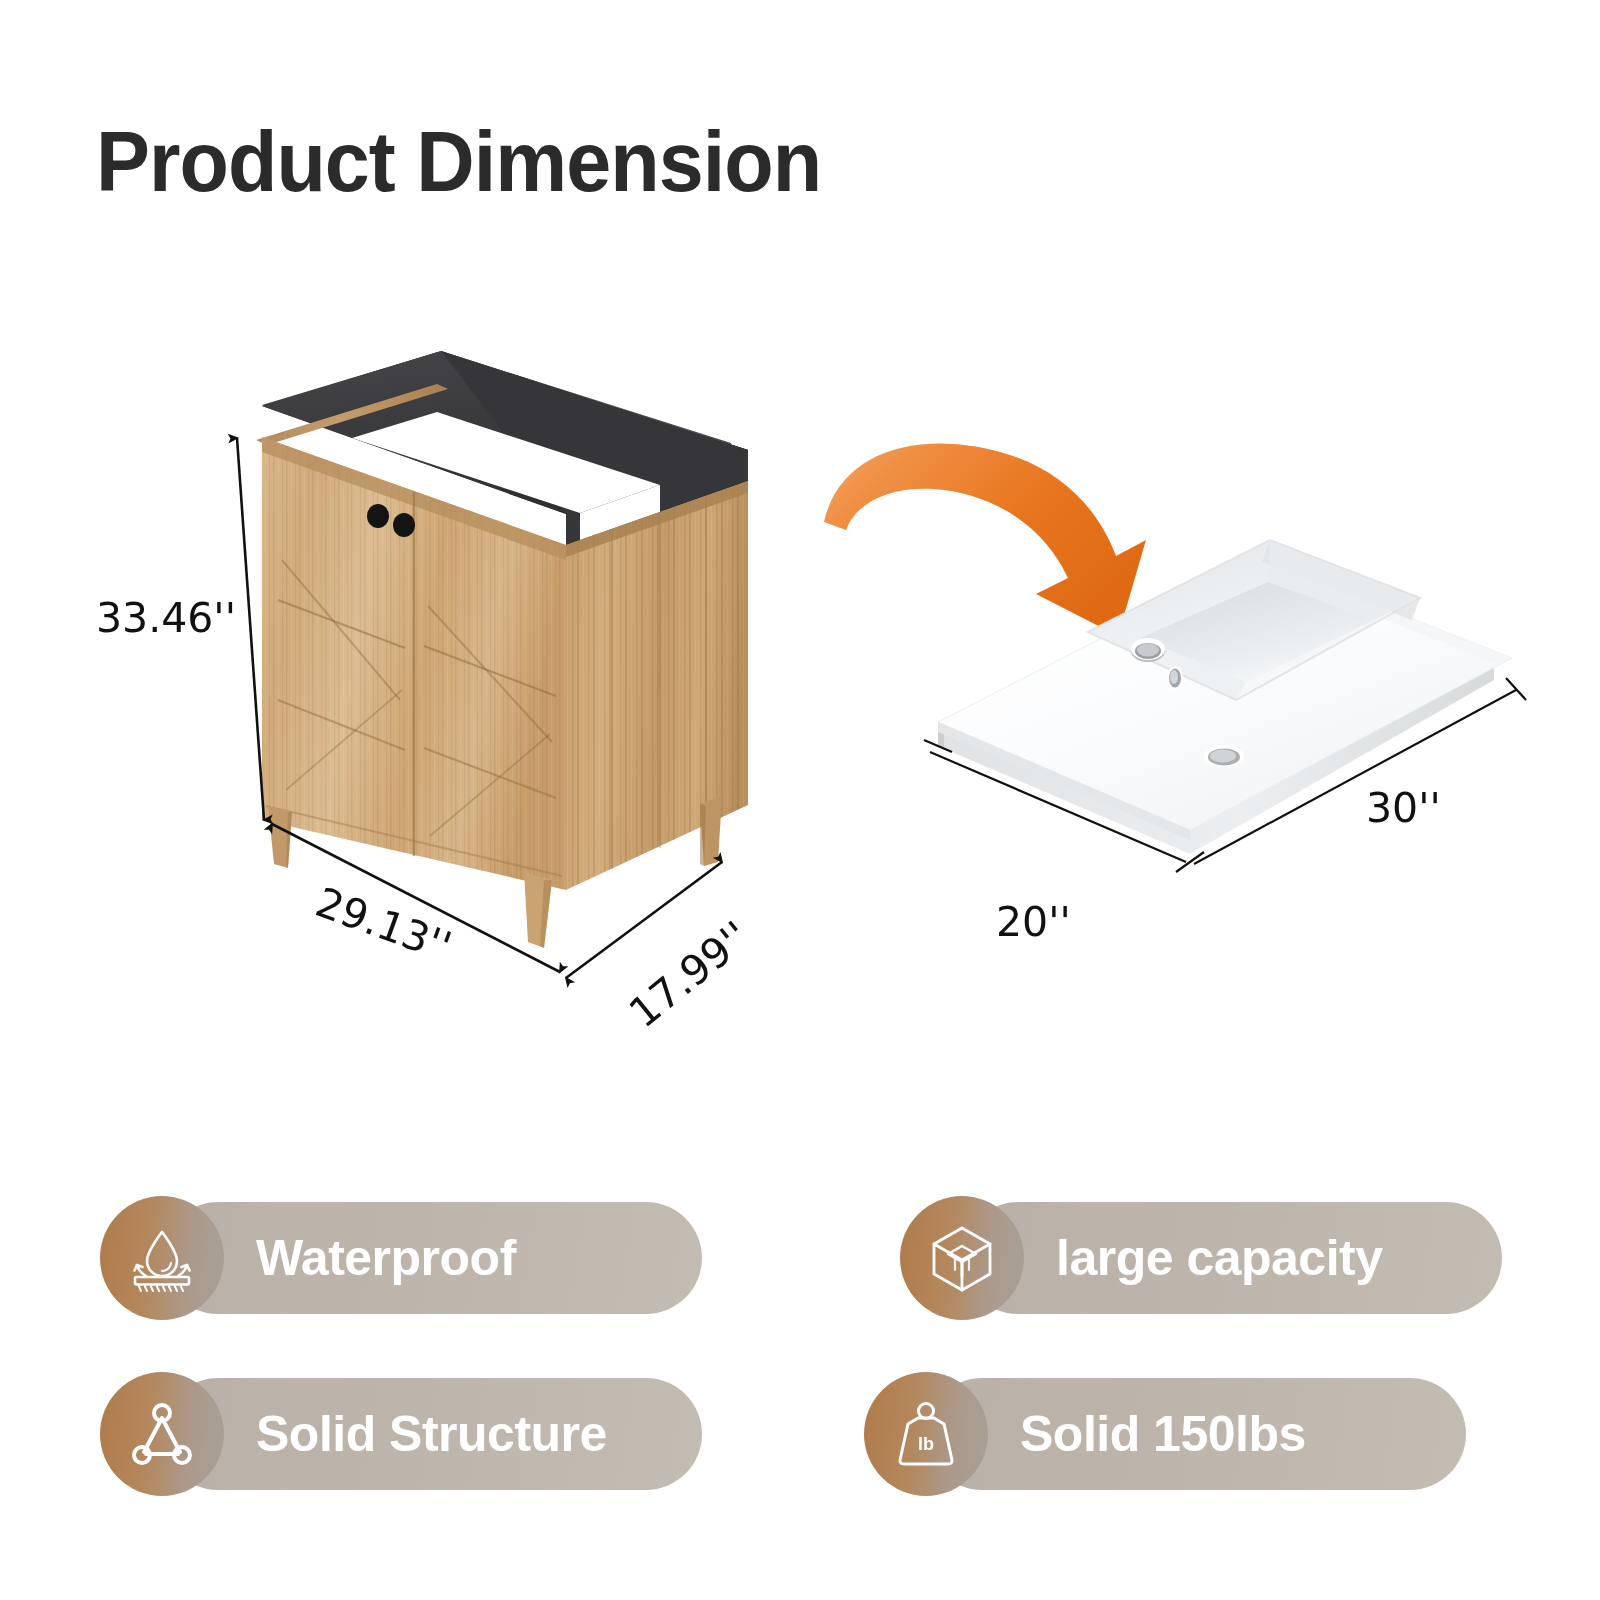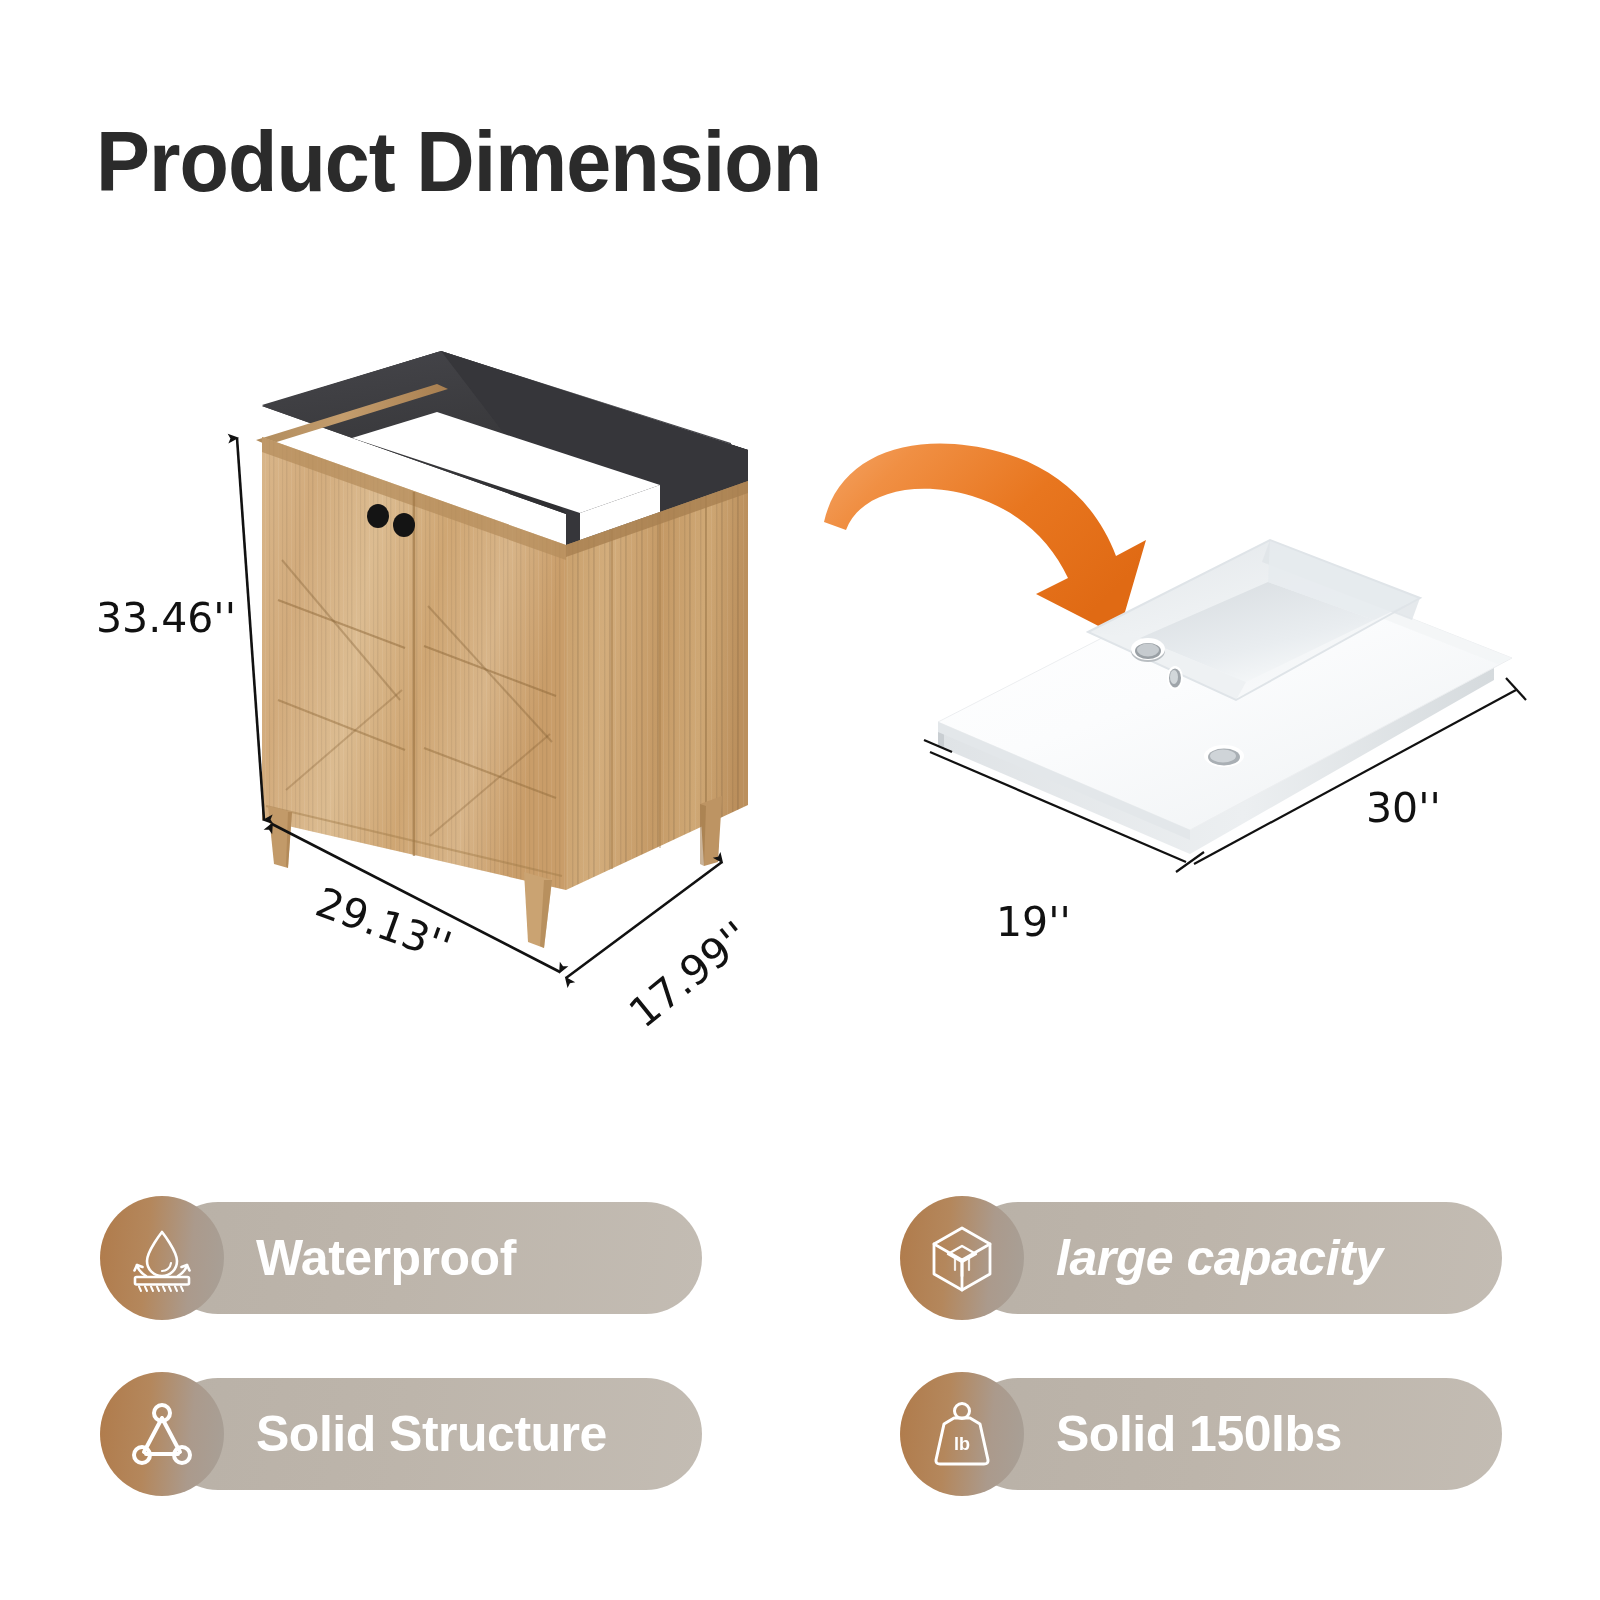--- a/index.html
+++ b/index.html
@@ -106,23 +106,23 @@
     font-size: 50px;
     letter-spacing: -0.5px;
     white-space: nowrap;
     margin-left: 156px;
   }
 
   #badge-waterproof    { left: 100px; top: 16px;  }
   #badge-waterproof .pill { width: 540px; }
   #badge-solid         { left: 100px; top: 192px; }
   #badge-solid .pill { width: 540px; }
-  #badge-capacity      { left: 900px; top: 16px; font-style: italic;  }
+  #badge-capacity      { left: 900px; top: 16px;  }
   #badge-capacity .pill { width: 540px; }
-  #badge-bear          { left: 900px; top: 192px; }
+  #badge-bear          { left: 864px; top: 192px; }
   #badge-bear .pill { width: 540px; }
 </style>
 </head>
 <body>
 
 <div id="page-title">Product Dimension</div>
 
 <div id="illustration-stage">
 
   <svg class="art" viewBox="0 0 1600 1120" xmlns="http://www.w3.org/2000/svg">
@@ -355,21 +355,21 @@
 
       <line x1="1194" y1="864" x2="1516" y2="690"></line>
       <line x1="1506" y1="678" x2="1526" y2="700"></line>
     </g>
   </svg>
 
   <div class="dim-label" id="dim-height-label">33.46''</div>
   <div class="dim-label" id="dim-width-label">29.13''</div>
   <div class="dim-label" id="dim-depth-label">17.99''</div>
   <div class="dim-label" id="dim-sink-len-label">30''</div>
-  <div class="dim-label" id="dim-sink-depth-label">19''</div>
+  <div class="dim-label" id="dim-sink-depth-label">20''</div>
 </div>
 
 <div id="features">
 
   <div class="badge" id="badge-waterproof">
     <div class="pill"></div>
     <div class="icon-circle">
       <svg width="80" height="80" viewBox="0 0 80 80" fill="none" stroke="#ffffff" stroke-width="2.6" stroke-linecap="round" stroke-linejoin="round">
         <path d="M40 14 C 40 14 55 33 55 43 A 15 15 0 0 1 25 43 C 25 33 40 14 40 14 Z"></path>
         <path d="M49 45 A 9 9 0 0 1 40 53" stroke-width="2.2"></path>

